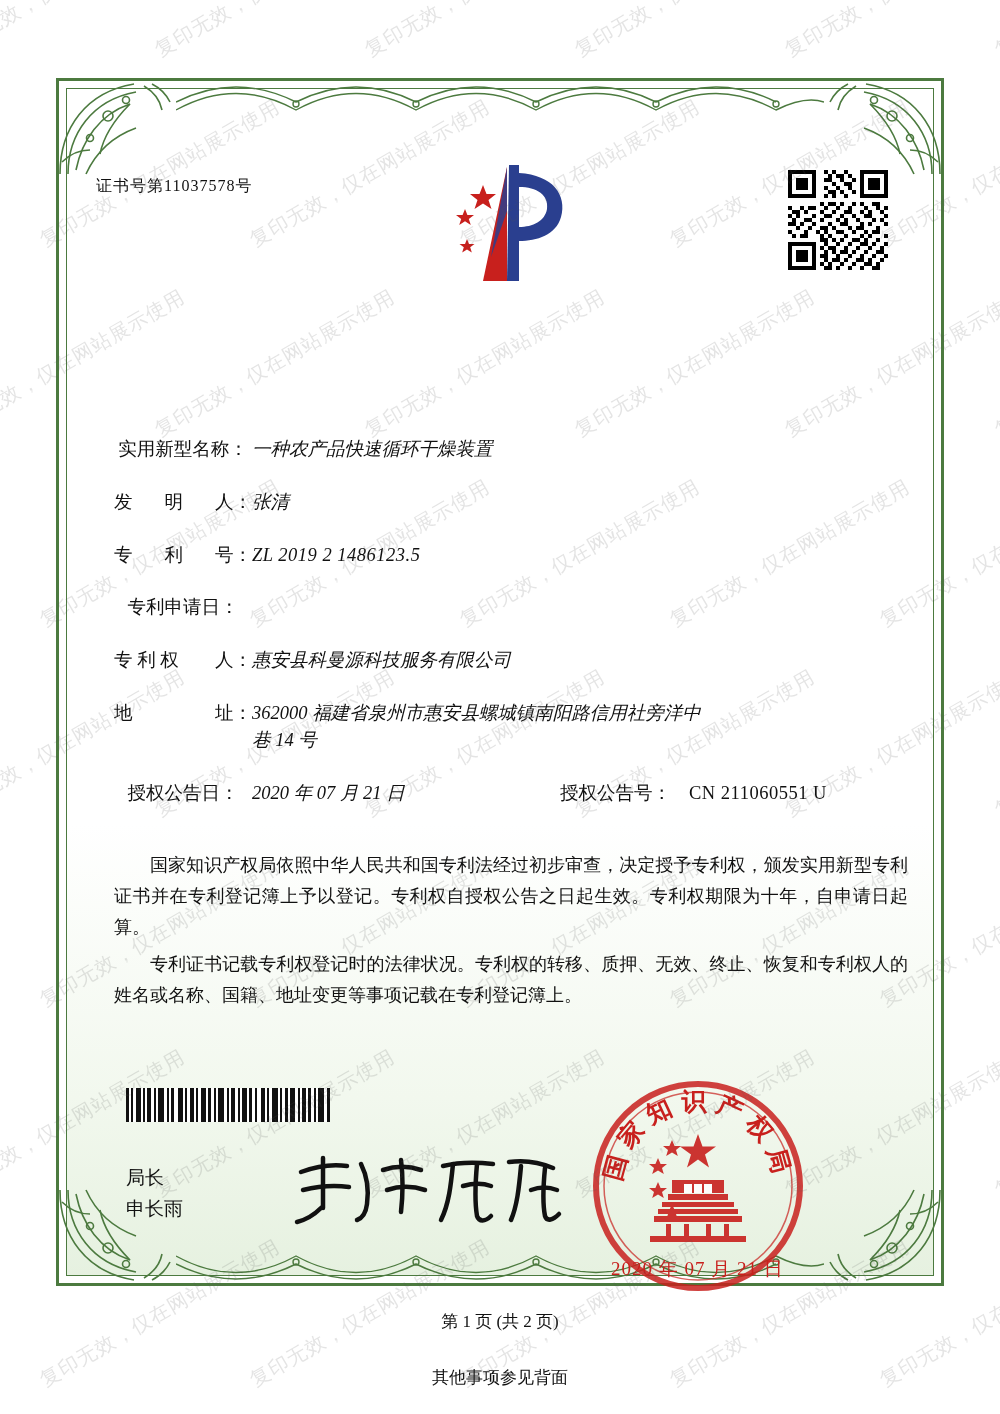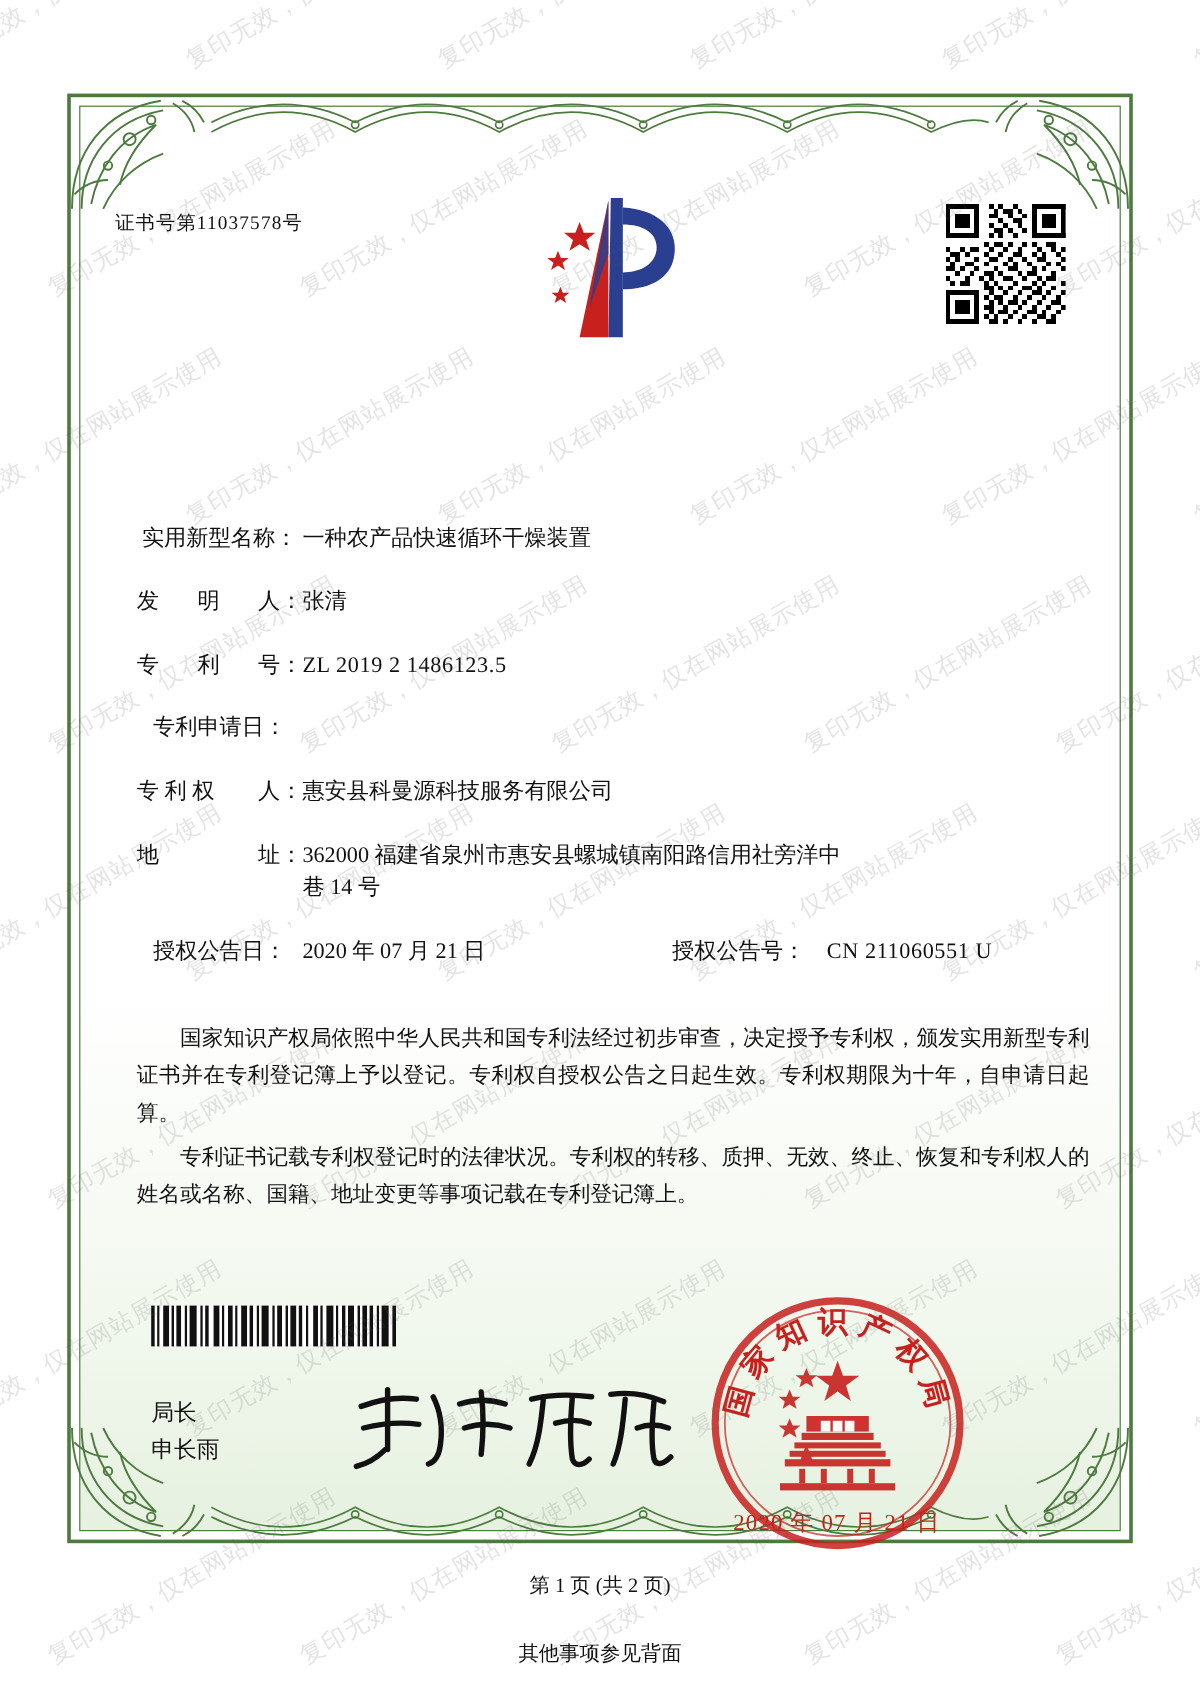--- a/index.html
+++ b/index.html
@@ -131,20 +131,21 @@
     text-align: center;
   }
   .field-label.spread {
     display: flex;
     justify-content: space-between;
   }
   .field-label.spread > span { display:inline-block; }
   .field-value {
     flex: 1;
     white-space: pre-line;
+    font-style: italic;
   }
   .field-row.dual .field-value { flex: 0 0 auto; width: 290px; }
   .field-label2 {
     flex: 0 0 auto;
     white-space: nowrap;
     padding-left: 18px;
   }
   .mono { font-family: "Liberation Serif", serif; letter-spacing: 0.5px; }
 
   .paras {

